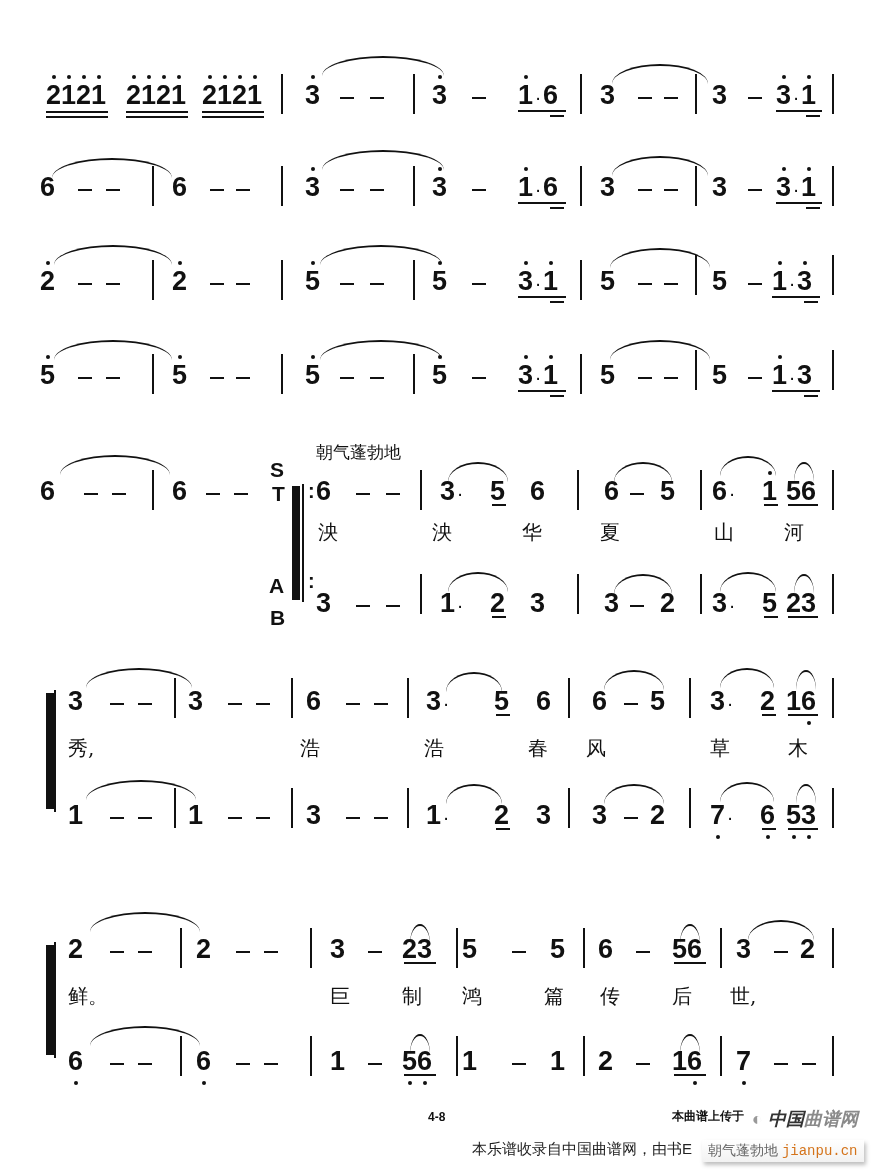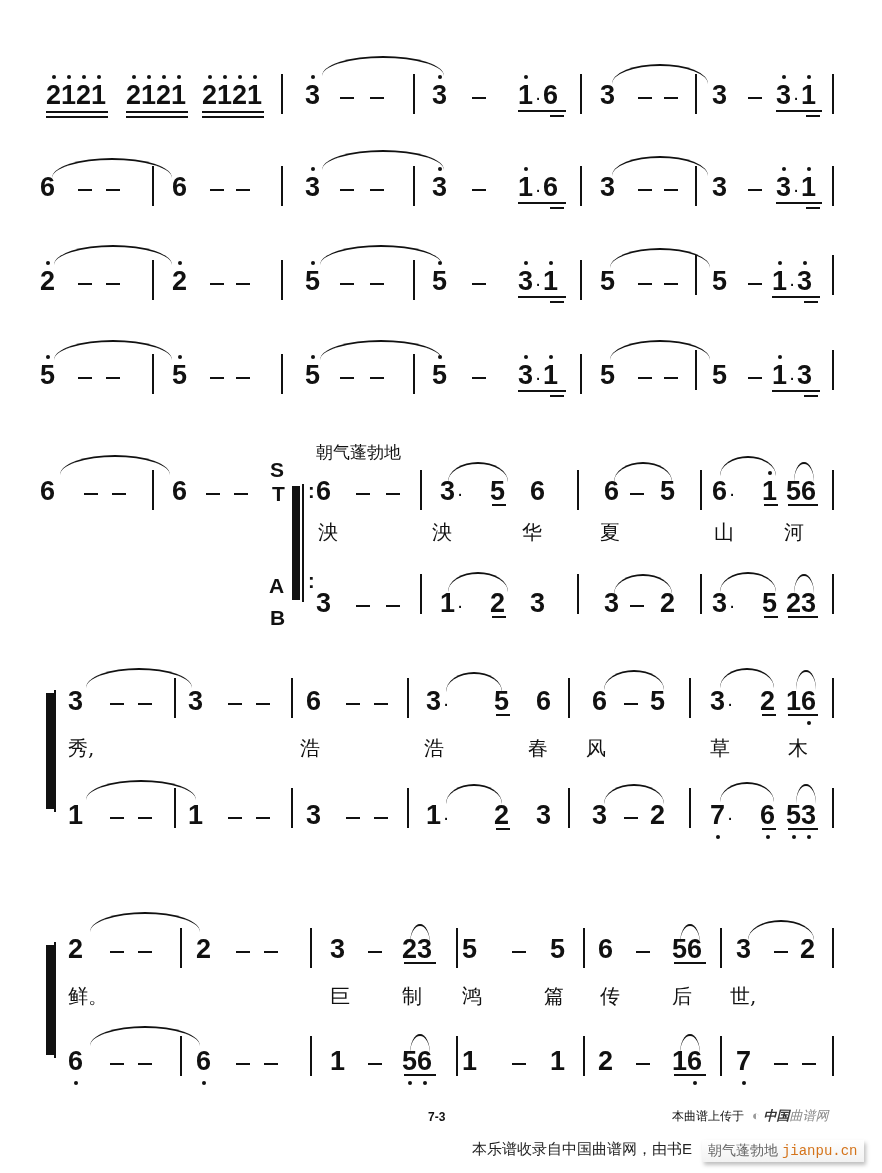--- a/index.html
+++ b/index.html
@@ -16,22 +16,22 @@
   .ul1{position:absolute;height:2px;background:#111;}
   .dash{position:absolute;width:14px;height:2px;background:#111;}
   .bar{position:absolute;width:2px;height:40px;background:#111;}
   .slur{position:absolute;border-top:2px solid #111;border-radius:50% 50% 0 0/100% 100% 0 0;height:18px;}
   .lyric{position:absolute;font-family:"DejaVu Serif",serif;font-size:20px;line-height:24px;}
   .label{position:absolute;font-family:"Liberation Sans",sans-serif;font-weight:bold;font-size:21px;}
   .brace{position:absolute;width:8px;background:#111;}
   .brace-line{position:absolute;width:2px;background:#111;}
   .footer-page{position:absolute;font-weight:bold;font-size:12px;}
   .footer-text{position:absolute;font-size:15px;color:#222;}
-  .upload{position:absolute;font-size:12px;font-weight:normal;}
-  .brand{position:absolute;font-size:13px;font-weight:normal;font-style:italic;color:#8a8a8a;}
+  .upload{position:absolute;font-size:12px;font-weight:bold;}
+  .brand{position:absolute;font-size:18px;font-weight:bold;font-style:italic;color:#8a8a8a;}
   .brand b{color:#333;}
   .watermark{position:absolute;font-size:14px;color:#666;background:linear-gradient(#fff,#f2f2f2);
      padding:2px 6px;box-shadow:2px 3px 4px rgba(0,0,0,.25);}
   .watermark .url{color:#d4731a;font-family:"Liberation Mono",monospace;}
 </style>
 </head>
 <body>
 
 <div id="page">
 
@@ -407,21 +407,21 @@
     <div class="n" style="left:672px;top:1046px"><span class="d">1</span><span class="d dn">6</span></div>
     <div class="ul1" style="left:674px;top:1074px;width:32px"></div>
     <div class="bar" style="left:720px;top:1036px"></div>
     <div class="n" style="left:736px;top:1046px"><span class="d dn">7</span></div>
     <div class="dash" style="left:774px;top:1063px"></div>
       <div class="dash" style="left:802px;top:1063px"></div>
     <div class="bar" style="left:832px;top:1036px"></div>
   </div>
 
   <div>
-    <div class="footer-page" style="left:428px;top:1110px">7-3</div>
+    <div class="footer-page" style="left:428px;top:1110px">4-8</div>
     <div class="upload" style="left:672px;top:1108px">本曲谱上传于</div>
     <div class="brand" style="left:752px;top:1107px">
       <span style="color:#999;font-style:normal">◐</span>
       <b>中国</b><span>曲谱网</span>
     </div>
     <div class="footer-text" style="left:472px;top:1140px">本乐谱收录自中国曲谱网，由书E</div>
     <div class="watermark" style="left:702px;top:1140px">
       <span>朝气蓬勃地</span>
       <span class="url">jianpu.cn</span>
     </div>

